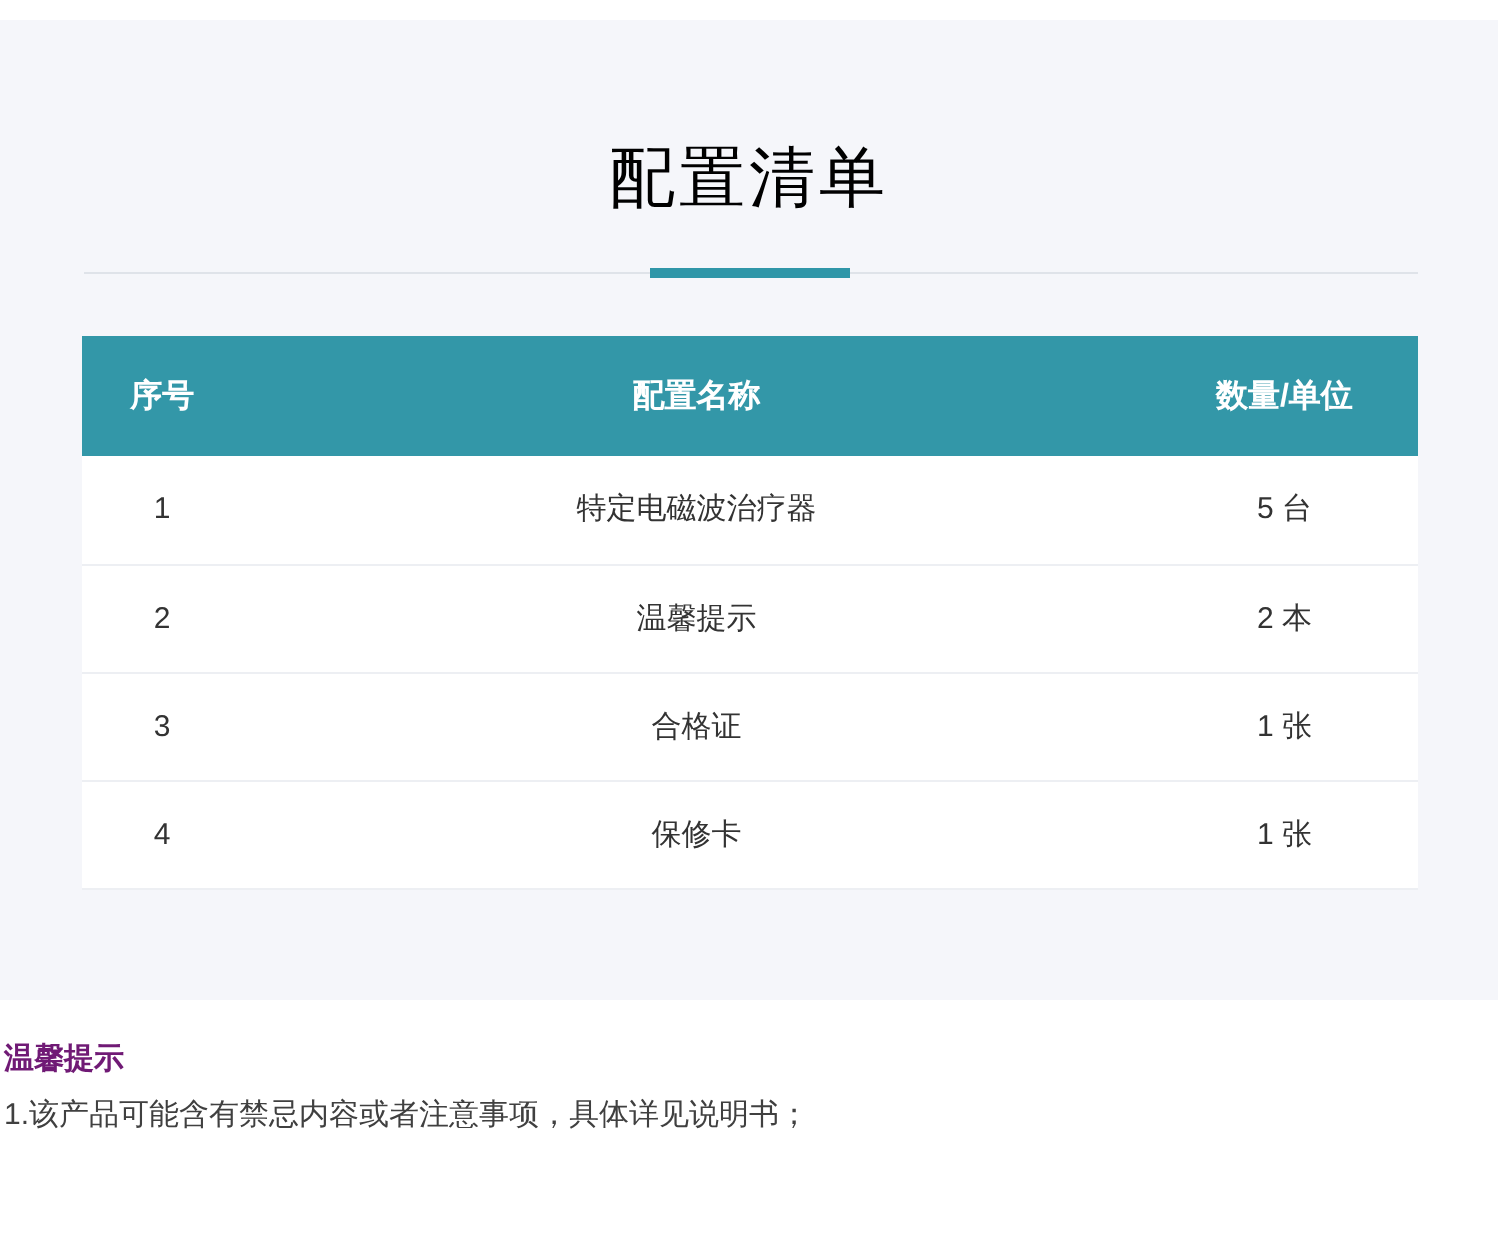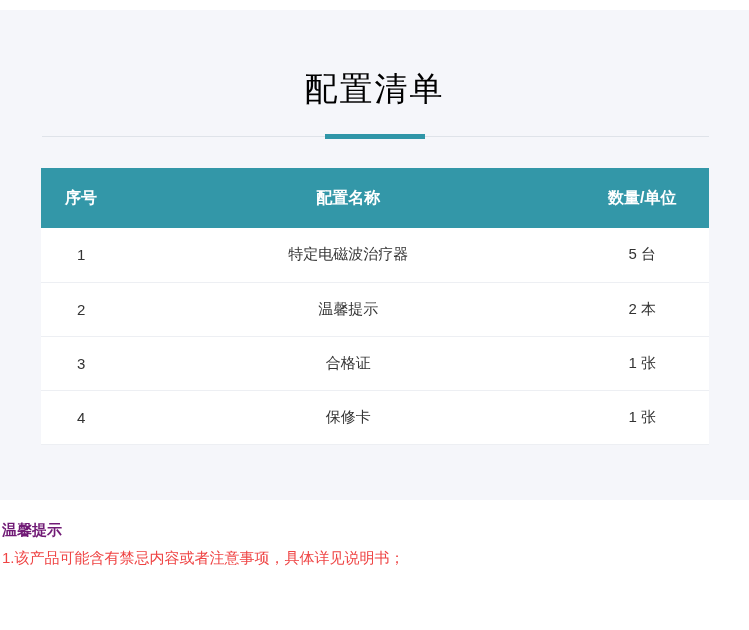--- a/index.html
+++ b/index.html
@@ -93,21 +93,21 @@
     margin: 0;
     font-size: 15px;
     line-height: 16px;
     font-weight: 700;
     color: #701a75;
   }
   .tip-line {
     margin: 12px 0 0;
     font-size: 15px;
     line-height: 16px;
-    color: #ef4444;
+    color: #404040;
   }
 </style>
 </head>
 <body>
 
 <div class="banner">
   <h1 class="page-title">配置清单</h1>
 
   <div class="divider">
     <div class="divider-line"></div>

